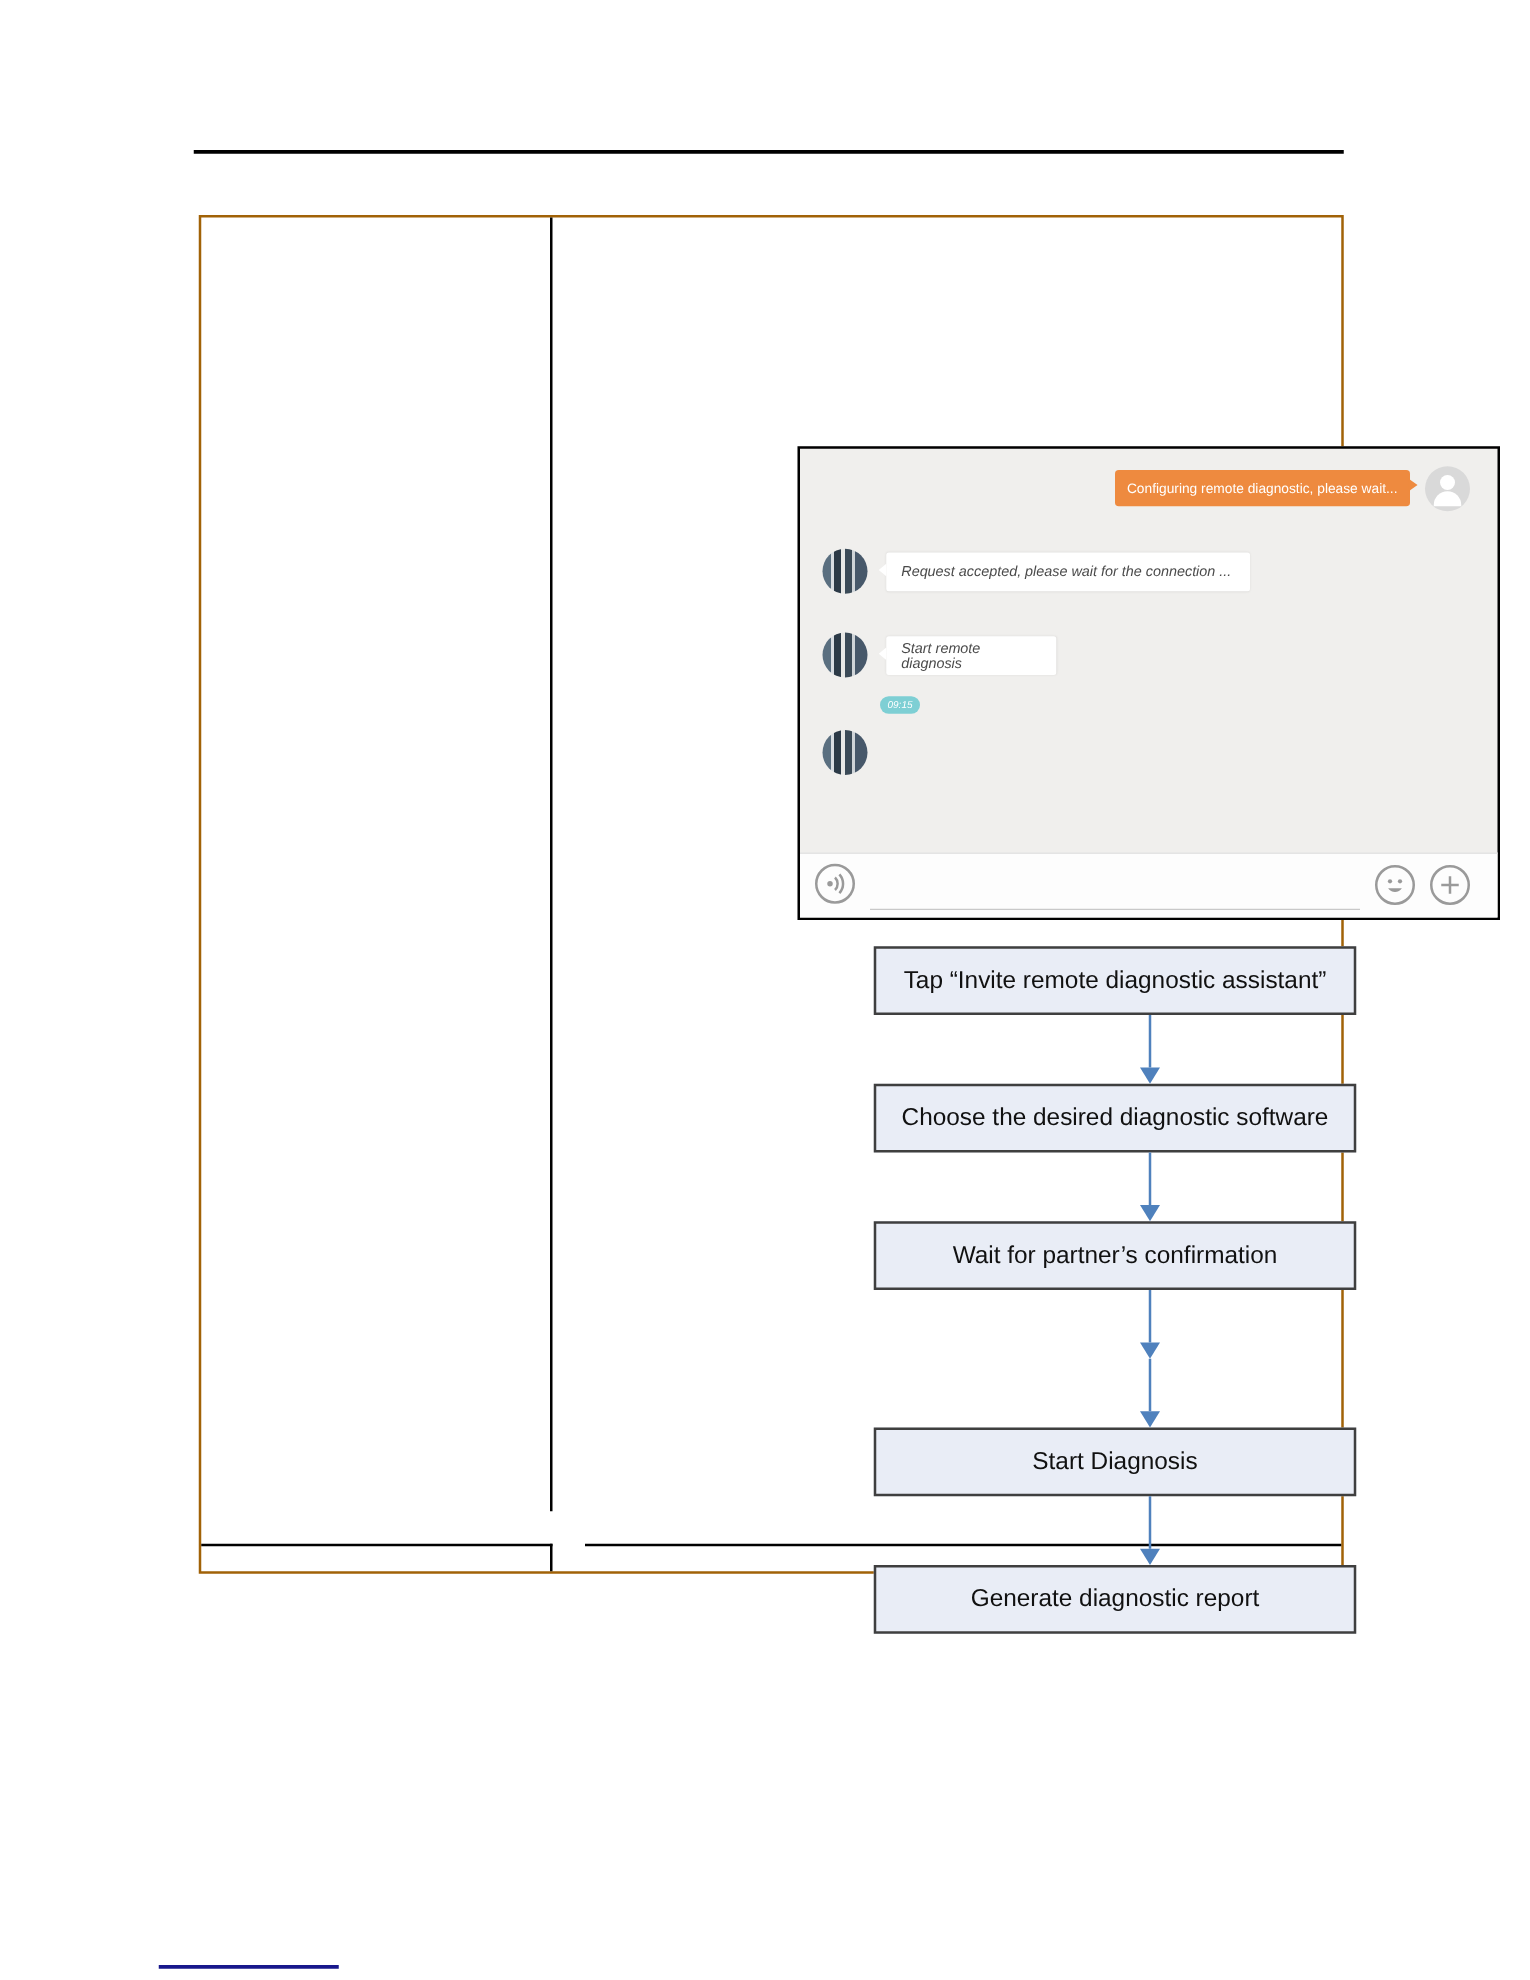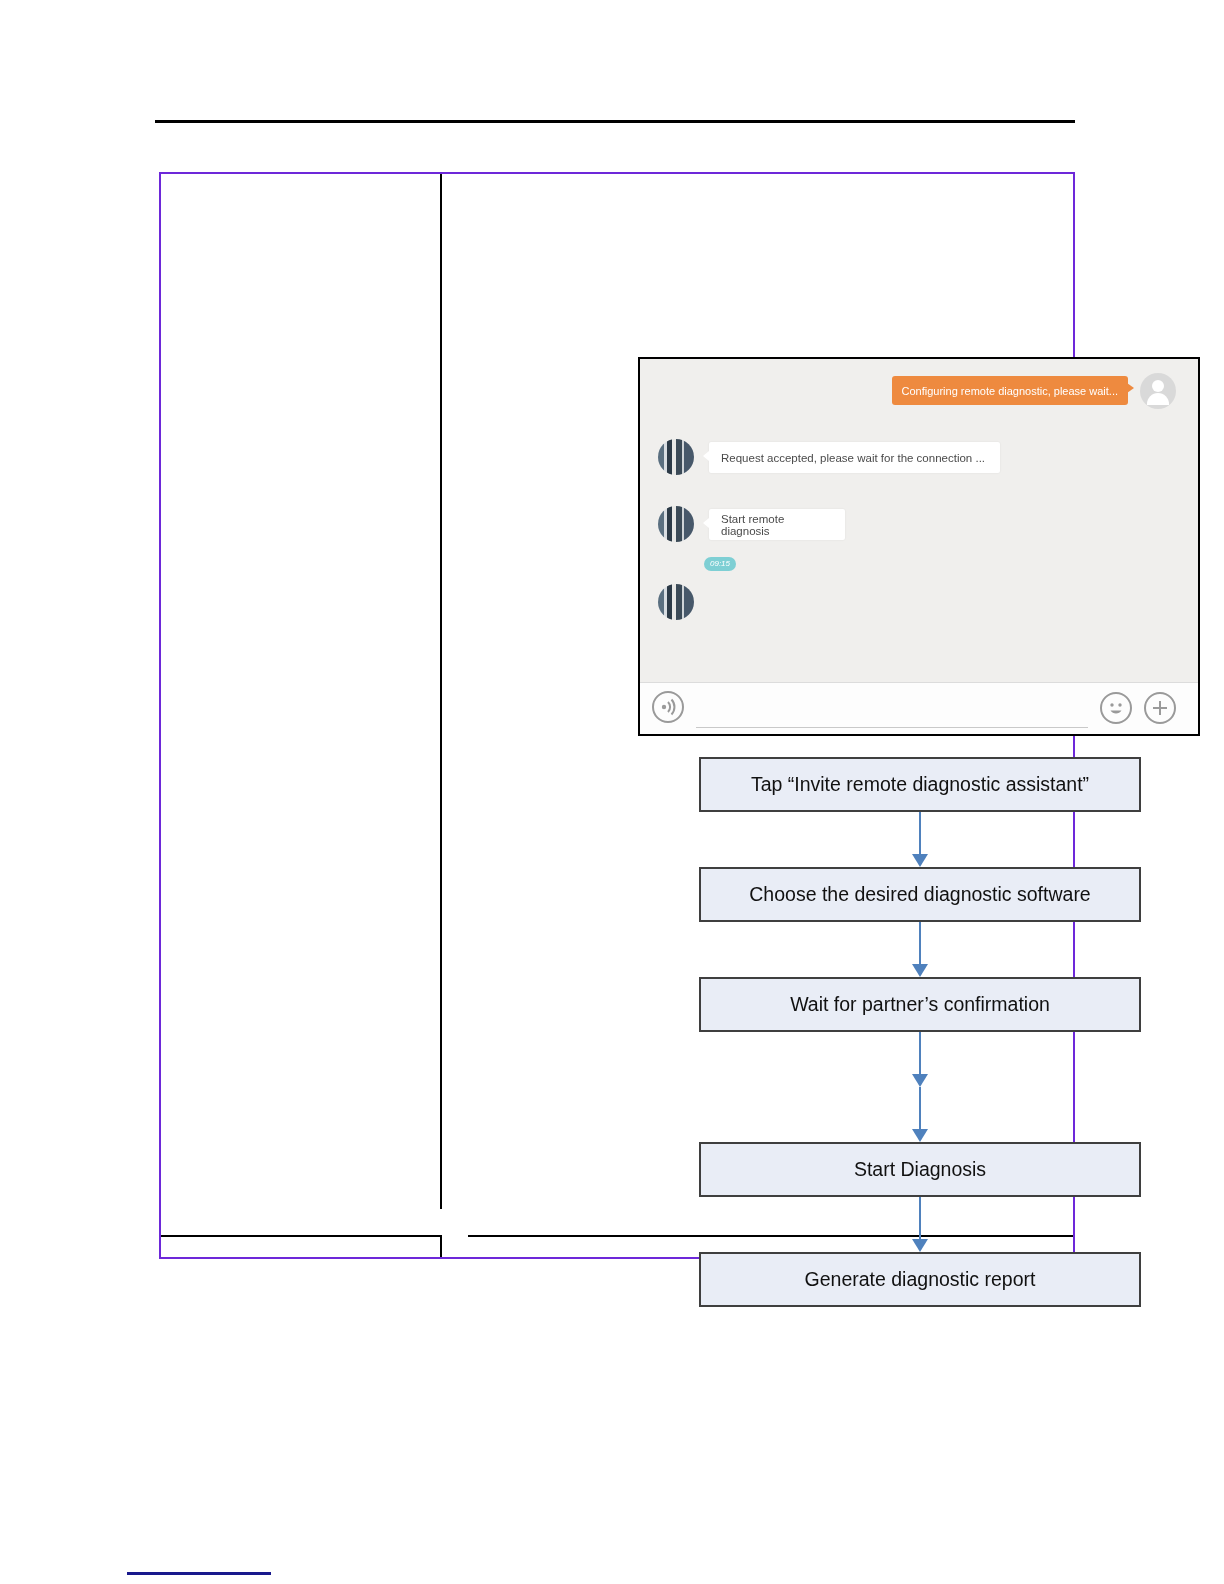--- a/index.html
+++ b/index.html
@@ -10,38 +10,38 @@
     font-family:"Liberation Sans", sans-serif; color:#000;
   }
 
   
   .top-rule { position:absolute; left:155px; top:120px; width:920px; height:3px; background:#000; }
   .footer-rule { position:absolute; left:127px; top:1572px; width:144px; height:3px; background:var(--navy,#18188c); }
 
   
   .doc-table {
     position:absolute; left:159px; top:172px; width:916px; height:1087px;
-    border:2px solid #6d28d9; display:grid;
+    border:2px solid #a16207; display:grid;
     grid-template-columns:281px 1fr; grid-template-rows:1035px 1fr;gap:26px;
   }
   .doc-table .cell { border-right:2px solid #000; }
   .doc-table .cell.last-col { border-right:none; }
   .doc-table .cell.row2 { border-top:2px solid #000; }
 
   
   .chat-box {
     position:absolute; left:477px; top:183px; width:562px; height:379px;
     border:2px solid #000; background:#f0efed;
   }
   .chat-messages { position:absolute; left:0; top:0; right:0; height:323px; }
 
   .bubble {
     position:absolute; background:#fff; border-radius:2px;
     font-size:11.5px; color:#4a4a4a; display:flex; align-items:center;
-    padding:0 12px; box-shadow:0 0 2px rgba(0,0,0,0.08);
+    padding:0 12px; box-shadow:0 0 2px rgba(0,0,0,0.08);font-style:italic;
   }
   .bubble .tail-left {
     position:absolute; left:-6px; top:9px; width:0; height:0;
     border-top:5px solid transparent; border-bottom:5px solid transparent; border-right:6px solid #fff;
   }
   .bubble-out {
     position:absolute; background:var(--accent-orange,#ee8a3f); color:#fff;
     border-radius:3px; font-size:11px; display:flex; align-items:center; padding:0 10px;
   }
   .bubble-out .tail-right {
@@ -78,21 +78,21 @@
   }
   .round-icon {
     position:absolute; width:32px; height:32px; border-radius:50%;
     border:2px solid #9a9a9a; background:transparent;
   }
   .input-line { position:absolute; left:56px; top:44px; width:392px; height:1px; background:#c9c9c9; }
 
   
   .flowchart { position:absolute; left:538px; top:583px; width:442px; }
   .flow-step {
-    width:442px; height:55px; background:var(--box-fill,#e9edf6);
+    width:386px; height:55px; background:var(--box-fill,#e9edf6);
     border:2px solid #3f3f3f; display:flex; align-items:center; justify-content:center;
     font-size:19.5px; color:#111; text-align:center;
   }
   .flow-arrow { width:442px; height:55px; display:flex; flex-direction:column; align-items:center; }
   .flow-arrow .shaft { width:2px; flex:1; background:var(--arrow-blue,#4f81bd); }
   .flow-arrow .head {
     width:0; height:0; border-left:8px solid transparent; border-right:8px solid transparent;
     border-top:13px solid var(--arrow-blue,#4f81bd);
   }
 </style>

